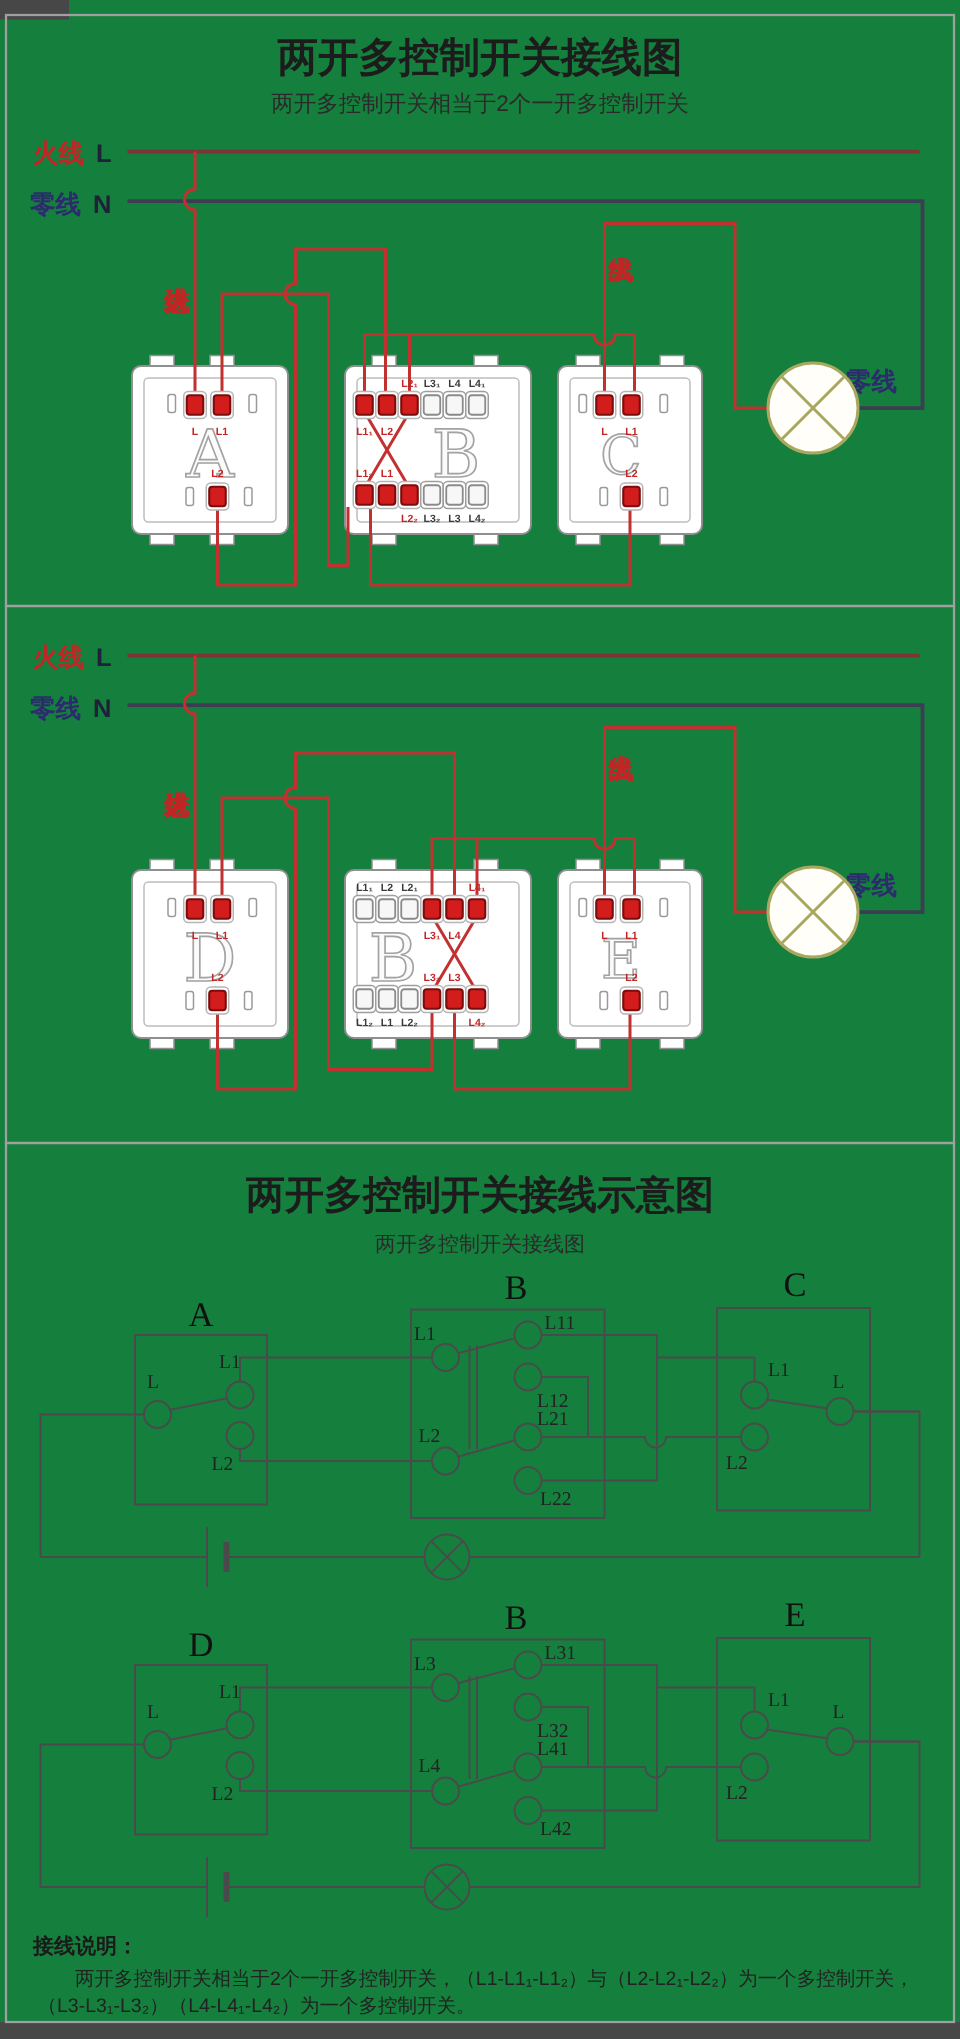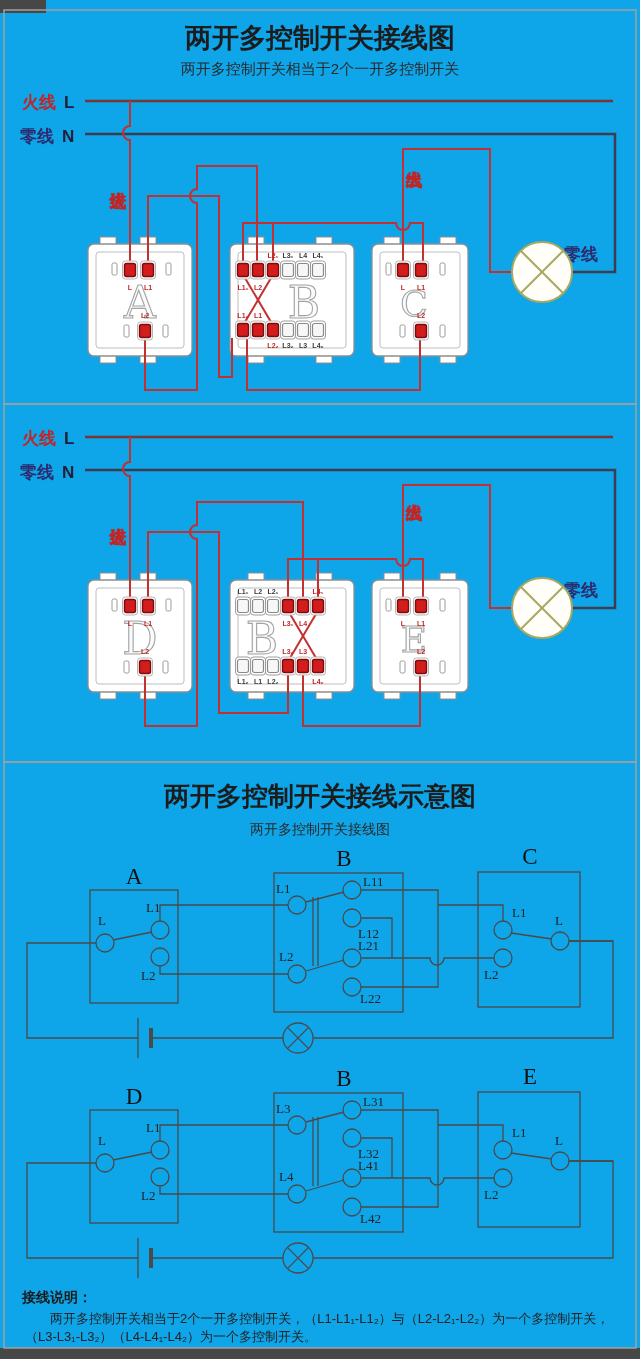--- a/index.html
+++ b/index.html
@@ -1,16 +1,16 @@
 <!DOCTYPE html>
 <html><head>
 <meta charset="utf-8">
 <style>
   html,body{margin:0;padding:0;background:#e8e8e8;}
-  .stage{position:relative;width:640px;height:1359px;background:#0ea5e9;margin:0 auto;
+  .stage{position:relative;width:640px;height:1359px;background:#15803d;margin:0 auto;
          font-family:"Liberation Sans",sans-serif;overflow:hidden;}
   svg{position:absolute;left:0;top:0;}
   text{font-family:"Liberation Sans",sans-serif;}
   .t-title{font-size:27px;font-weight:bold;fill:#1c1c1c;}
   .t-sub{font-size:15px;fill:#2a2a2a;}
   .t-title3{font-size:26px;font-weight:bold;fill:#1c1c1c;}
   .t-sub3{font-size:14px;fill:#2a2a2a;}
   .bus-red{font-size:17px;font-weight:bold;fill:#c22525;}
   .bus-dark{font-size:17px;font-weight:bold;fill:#20203a;}
   .bus-navy{font-size:17px;font-weight:bold;fill:#2b2b6e;}

